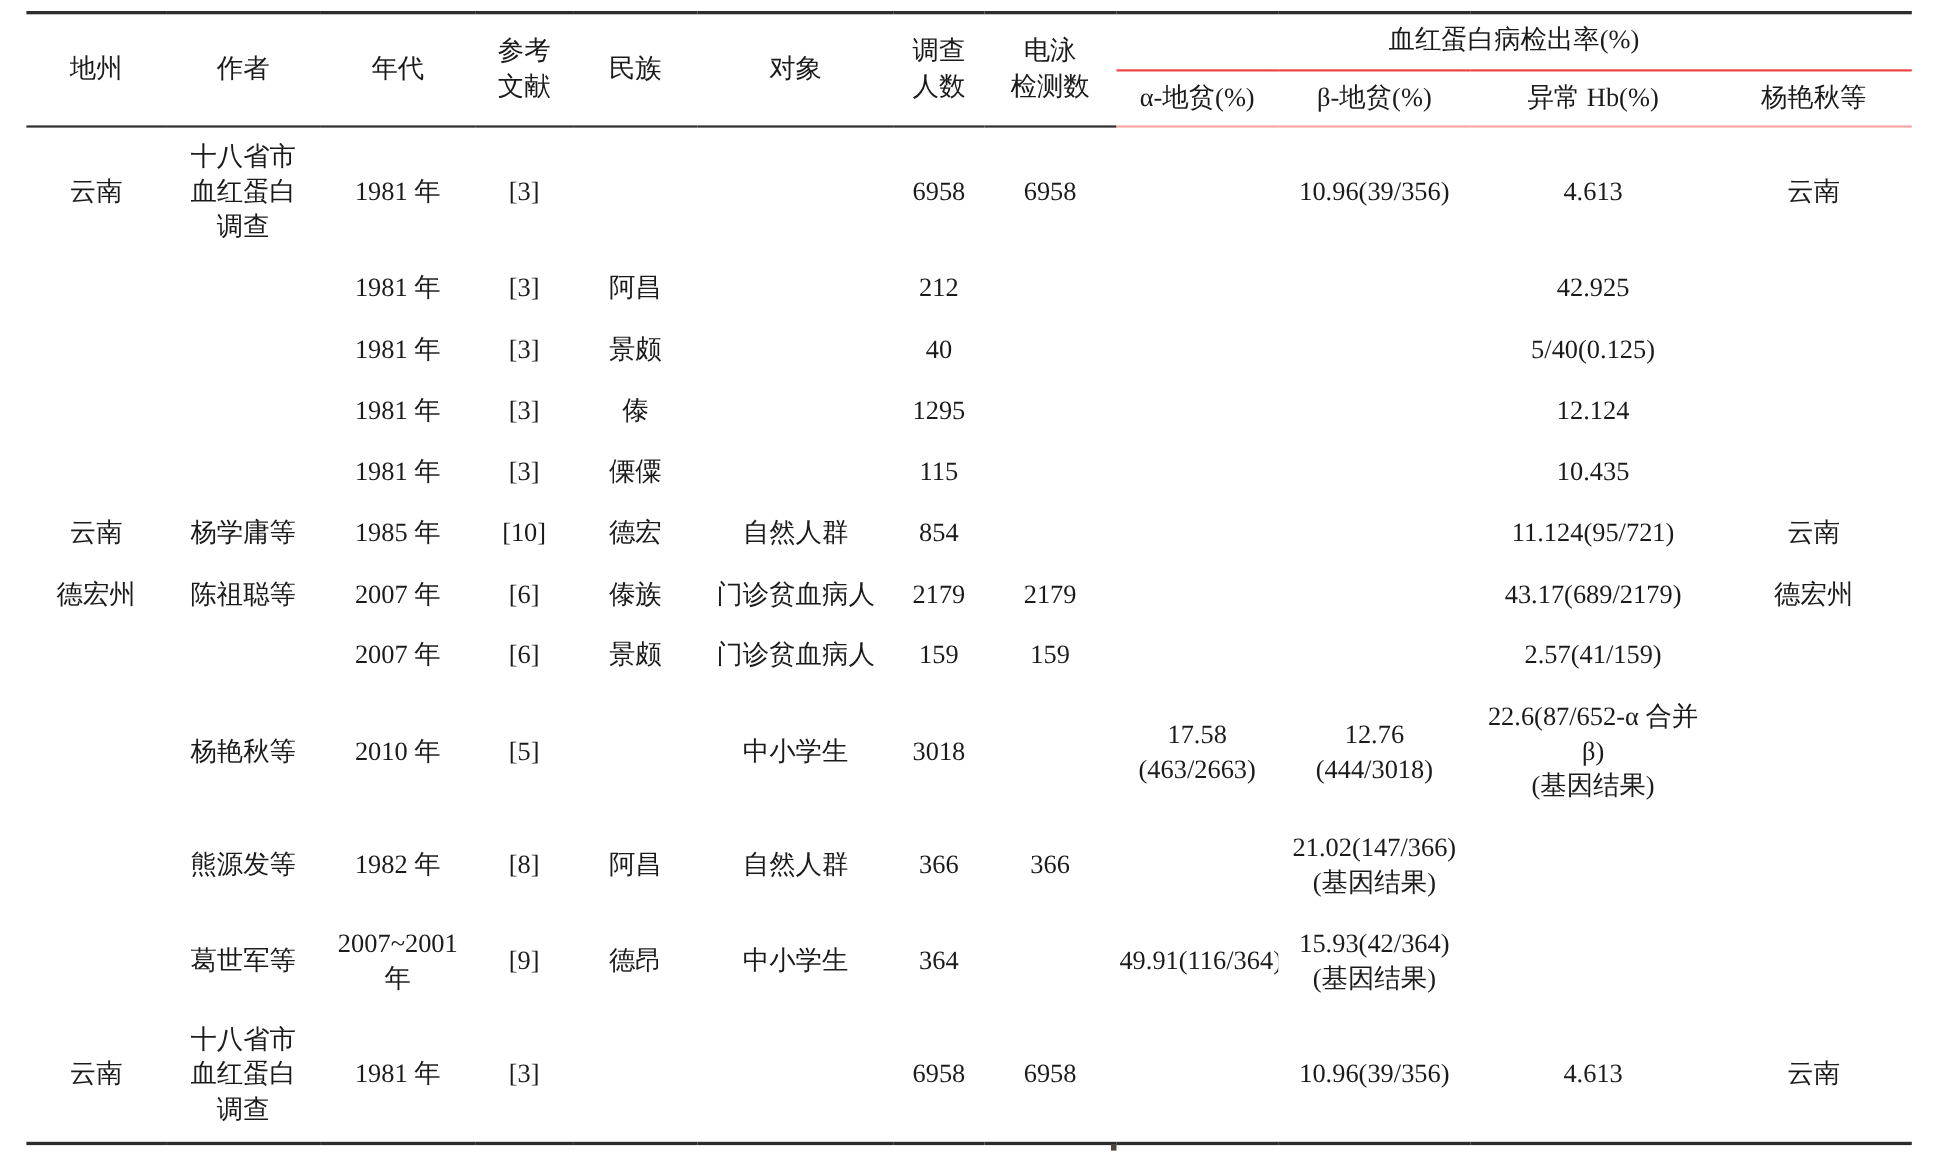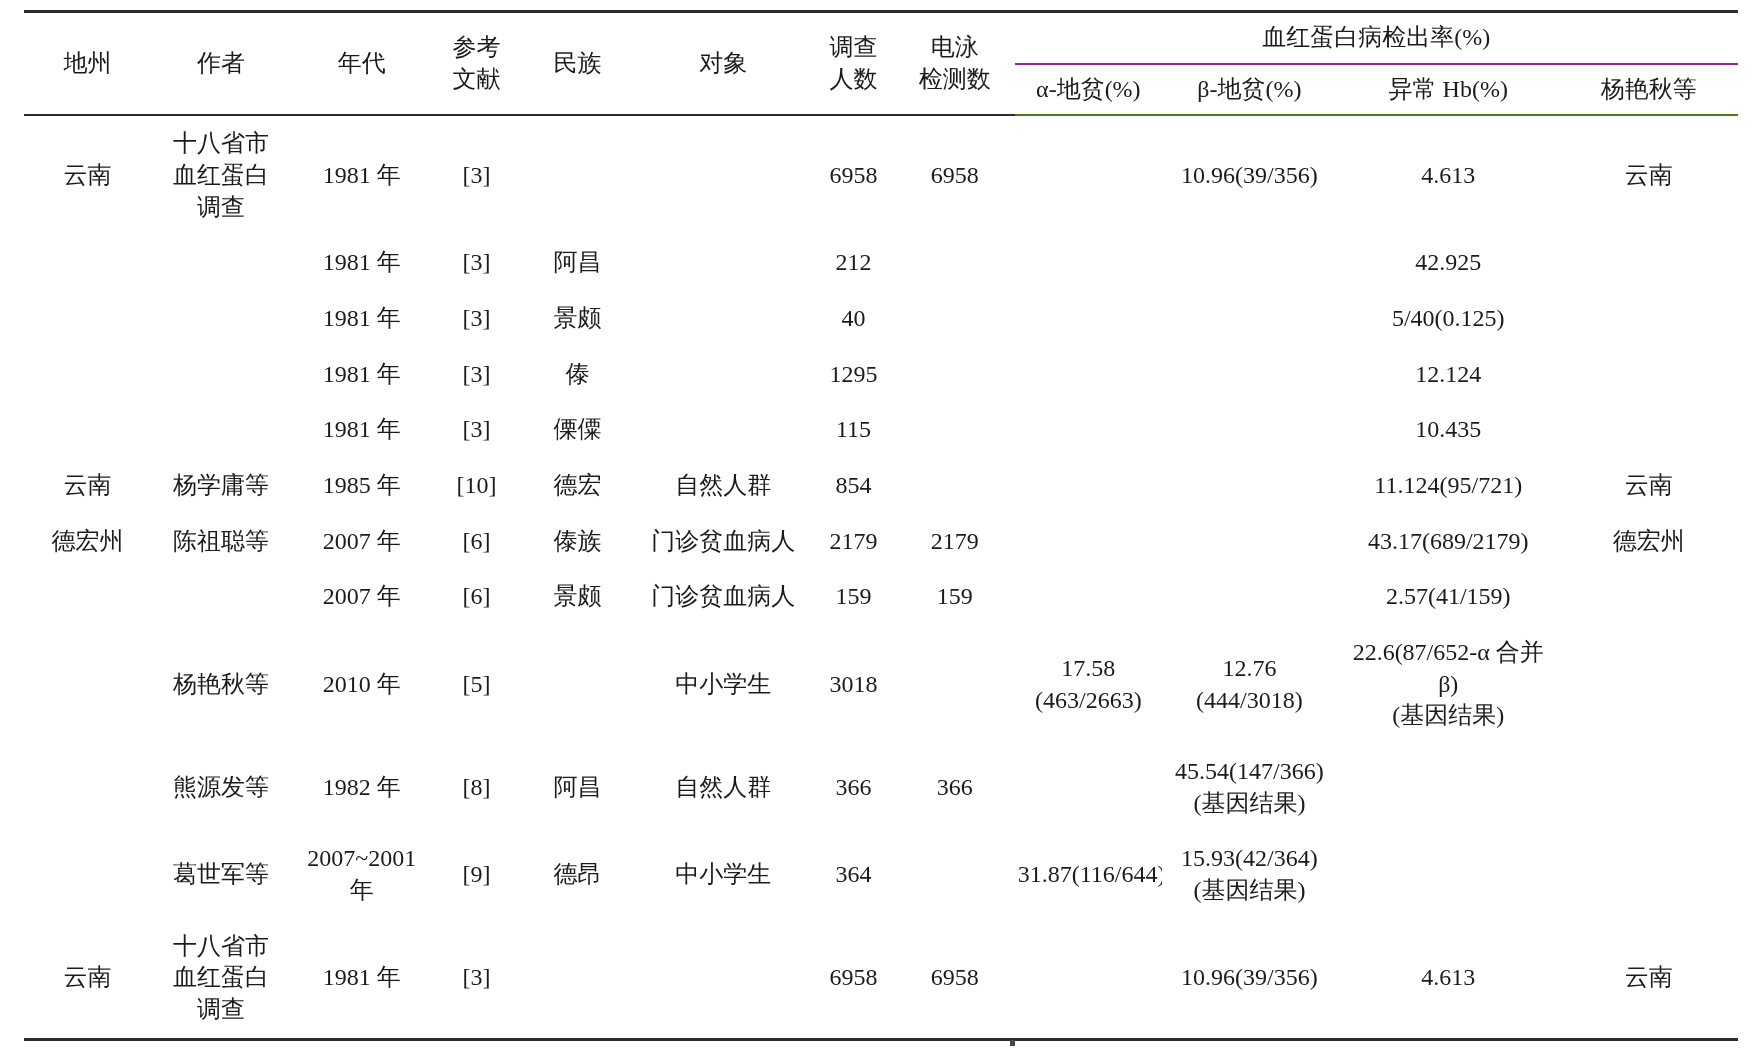--- a/index.html
+++ b/index.html
@@ -26,22 +26,22 @@
     text-align: center;
     vertical-align: middle;
     white-space: pre-line;
     font-size: 24px;
     line-height: 1.32;
     padding: 12px 3px;
     overflow: hidden;
   }
   thead th { padding: 9px 3px; }
   thead th[rowspan] { border-bottom: 2px solid #2d2d2d; }
-  thead th.group    { border-bottom: 2px solid #a21caf; }
-  thead tr.sub th   { border-bottom: 2px solid #4d7c0f; text-align: center; }
+  thead th.group    { border-bottom: 2px solid #ef4444; }
+  thead tr.sub th   { border-bottom: 2px solid #fca5a5; text-align: center; }
 
   
   col.c-region    { width: 7.4%; }
   col.c-author    { width: 8.2%; }
   col.c-year      { width: 8.2%; }
   col.c-ref       { width: 5.2%; }
   col.c-ethnicity { width: 6.6%; }
   col.c-subject   { width: 10.4%; }
   col.c-surveyed  { width: 4.8%; }
   col.c-electro   { width: 7.0%; }
@@ -235,36 +235,36 @@
         <tr>
           <td></td>
           <td>熊源发等</td>
           <td>1982 年</td>
           <td>[8]</td>
           <td>阿昌</td>
           <td>自然人群</td>
           <td>366</td>
           <td>366</td>
           <td></td>
-          <td>45.54(147/366)
+          <td>21.02(147/366)
 (基因结果)</td>
           <td></td>
           <td></td>
         </tr>
         <tr>
           <td></td>
           <td>葛世军等</td>
           <td>2007~2001
 年</td>
           <td>[9]</td>
           <td>德昂</td>
           <td>中小学生</td>
           <td>364</td>
           <td></td>
-          <td>31.87(116/644)</td>
+          <td>49.91(116/364)</td>
           <td>15.93(42/364)
 (基因结果)</td>
           <td></td>
           <td></td>
         </tr>
         <tr>
           <td>云南</td>
           <td>十八省市
 血红蛋白
 调查</td>

